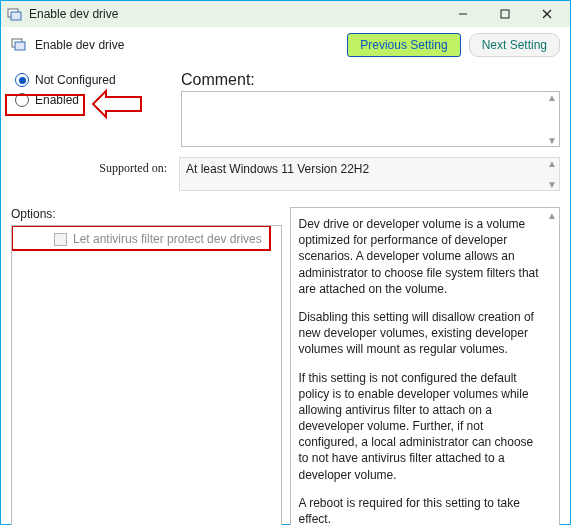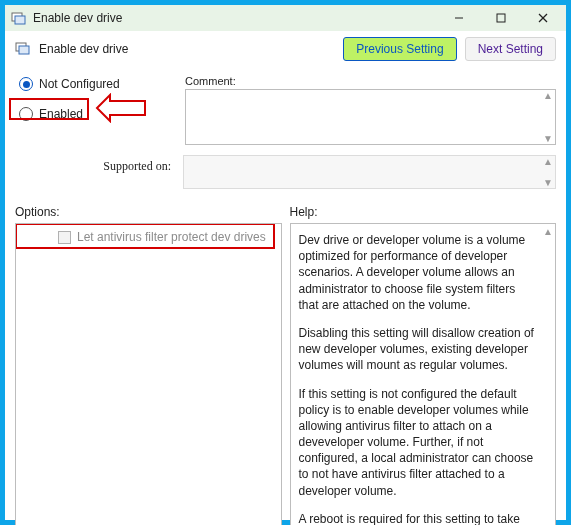--- a/index.html
+++ b/index.html
@@ -12,21 +12,21 @@
     width: 571px;
     height: 525px;
     overflow: hidden;
   }
   .window {
     width: 571px;
     height: 525px;
     background: #fff;
     display: flex;
     flex-direction: column;
-    border: 5px solid #0ea5e9;
+    border: 1px solid #0ea5e9;
   }
   .titlebar {
     height: 28px;
     background: #e8f3e7;
     display: flex;
     align-items: center;
     padding: 0 2px 0 6px;
   }
   .titlebar .title-icon {
     width: 16px; height: 16px;
@@ -47,49 +47,49 @@
   .header-text { flex:1; }
   .btn {
     border:1px solid #adadad;
     background:#f8f8f8;
     padding: 4px 12px;
     font-size:12px;
     border-radius:3px;
     color:#222;
   }
   .btn.primary { border-color:#0a57c2; color:#0a57c2; background:#bef264;}
-  .btn.disabled { color:#4c1d95; border-color:#d5d5d5; background:#f4f4f4;}
+  .btn.disabled { color:#0f766e; border-color:#d5d5d5; background:#f4f4f4;border-radius:9px;}
   .radio-area {
     margin-top: 14px;
     display:flex;
     gap: 10px;
     position:relative;
   }
   .radio-col {
     width: 160px;
-    display:flex; flex-direction:column; gap:12px;
+    display:flex; flex-direction:column; gap:2px;
     position:relative;
   }
   .radio-item {
     display:flex; align-items:center; gap:6px;
     font-size:12px;
     padding: 2px 4px;
   }
   .radio-dot {
     width:14px; height:14px; border-radius:50%;
     border:1px solid #555; display:flex; align-items:center; justify-content:center;
     background:#fff;
   }
   .radio-dot.sel::after { content:""; width:7px; height:7px; border-radius:50%; background:#0a57c2;}
   .radio-dot.selblue { border-color:#0a57c2;}
   .fields-col {
     flex:1;
     display:flex; flex-direction:column;
   }
-  .label-r { font-size:11px; margin-bottom:2px;}
+  .label-r { font-size:16px; margin-bottom:2px;}
   .comment-box {
     flex:none;
     border:1px solid #bdbdbd;
     height: 56px;
     background:#fff;
     position:relative;
   }
   .vscroll-hint {
     position:absolute; right:0; top:0; bottom:0; width:14px;
     display:flex; flex-direction:column; justify-content:space-between;
@@ -215,41 +215,41 @@
             <span class="tri">▲</span>
             <span class="tri">▼</span>
           </div>
         </div>
       </div>
     </div>
 
     <div class="supported-row">
       <div class="supported-label">Supported on:</div>
       <div class="supported-box">
+        <span>At least Windows 11 Version 22H2</span>
         <div class="vscroll-hint">
           <span class="tri">▲</span>
           <span class="tri">▼</span>
         </div>
       </div>
     </div>
 
     <div class="split">
       <div class="col">
         <div class="colhdr">Options:</div>
         <div class="panel">
           <div class="checkbox-row">
             <span class="cb"></span>
             <span>Let antivirus filter protect dev drives</span>
           </div>
 
           <div class="redbox" style="left:-1px; top:-1px; width:260px; height:26px;"></div>
         </div>
       </div>
       <div class="col">
-        <div class="colhdr">Help:</div>
         <div class="panel">
           <div class="help-text">
             <p>Dev drive or developer volume is a volume optimized for performance of developer scenarios. A developer volume allows an administrator to choose file system filters that are attached on the volume.</p>
             <p>Disabling this setting will disallow creation of new developer volumes, existing developer volumes will mount as regular volumes.</p>
             <p>If this setting is not configured the default policy is to enable developer volumes while allowing antivirus filter to attach on a deveveloper volume.  Further, if not configured, a local administrator can choose to not have antivirus filter attached to a developer volume.</p>
             <p>A reboot is required for this setting to take effect.</p>
           </div>
           <div class="vscroll-hint" style="top:2px; bottom:2px;">
             <span class="tri">▲</span>
 

